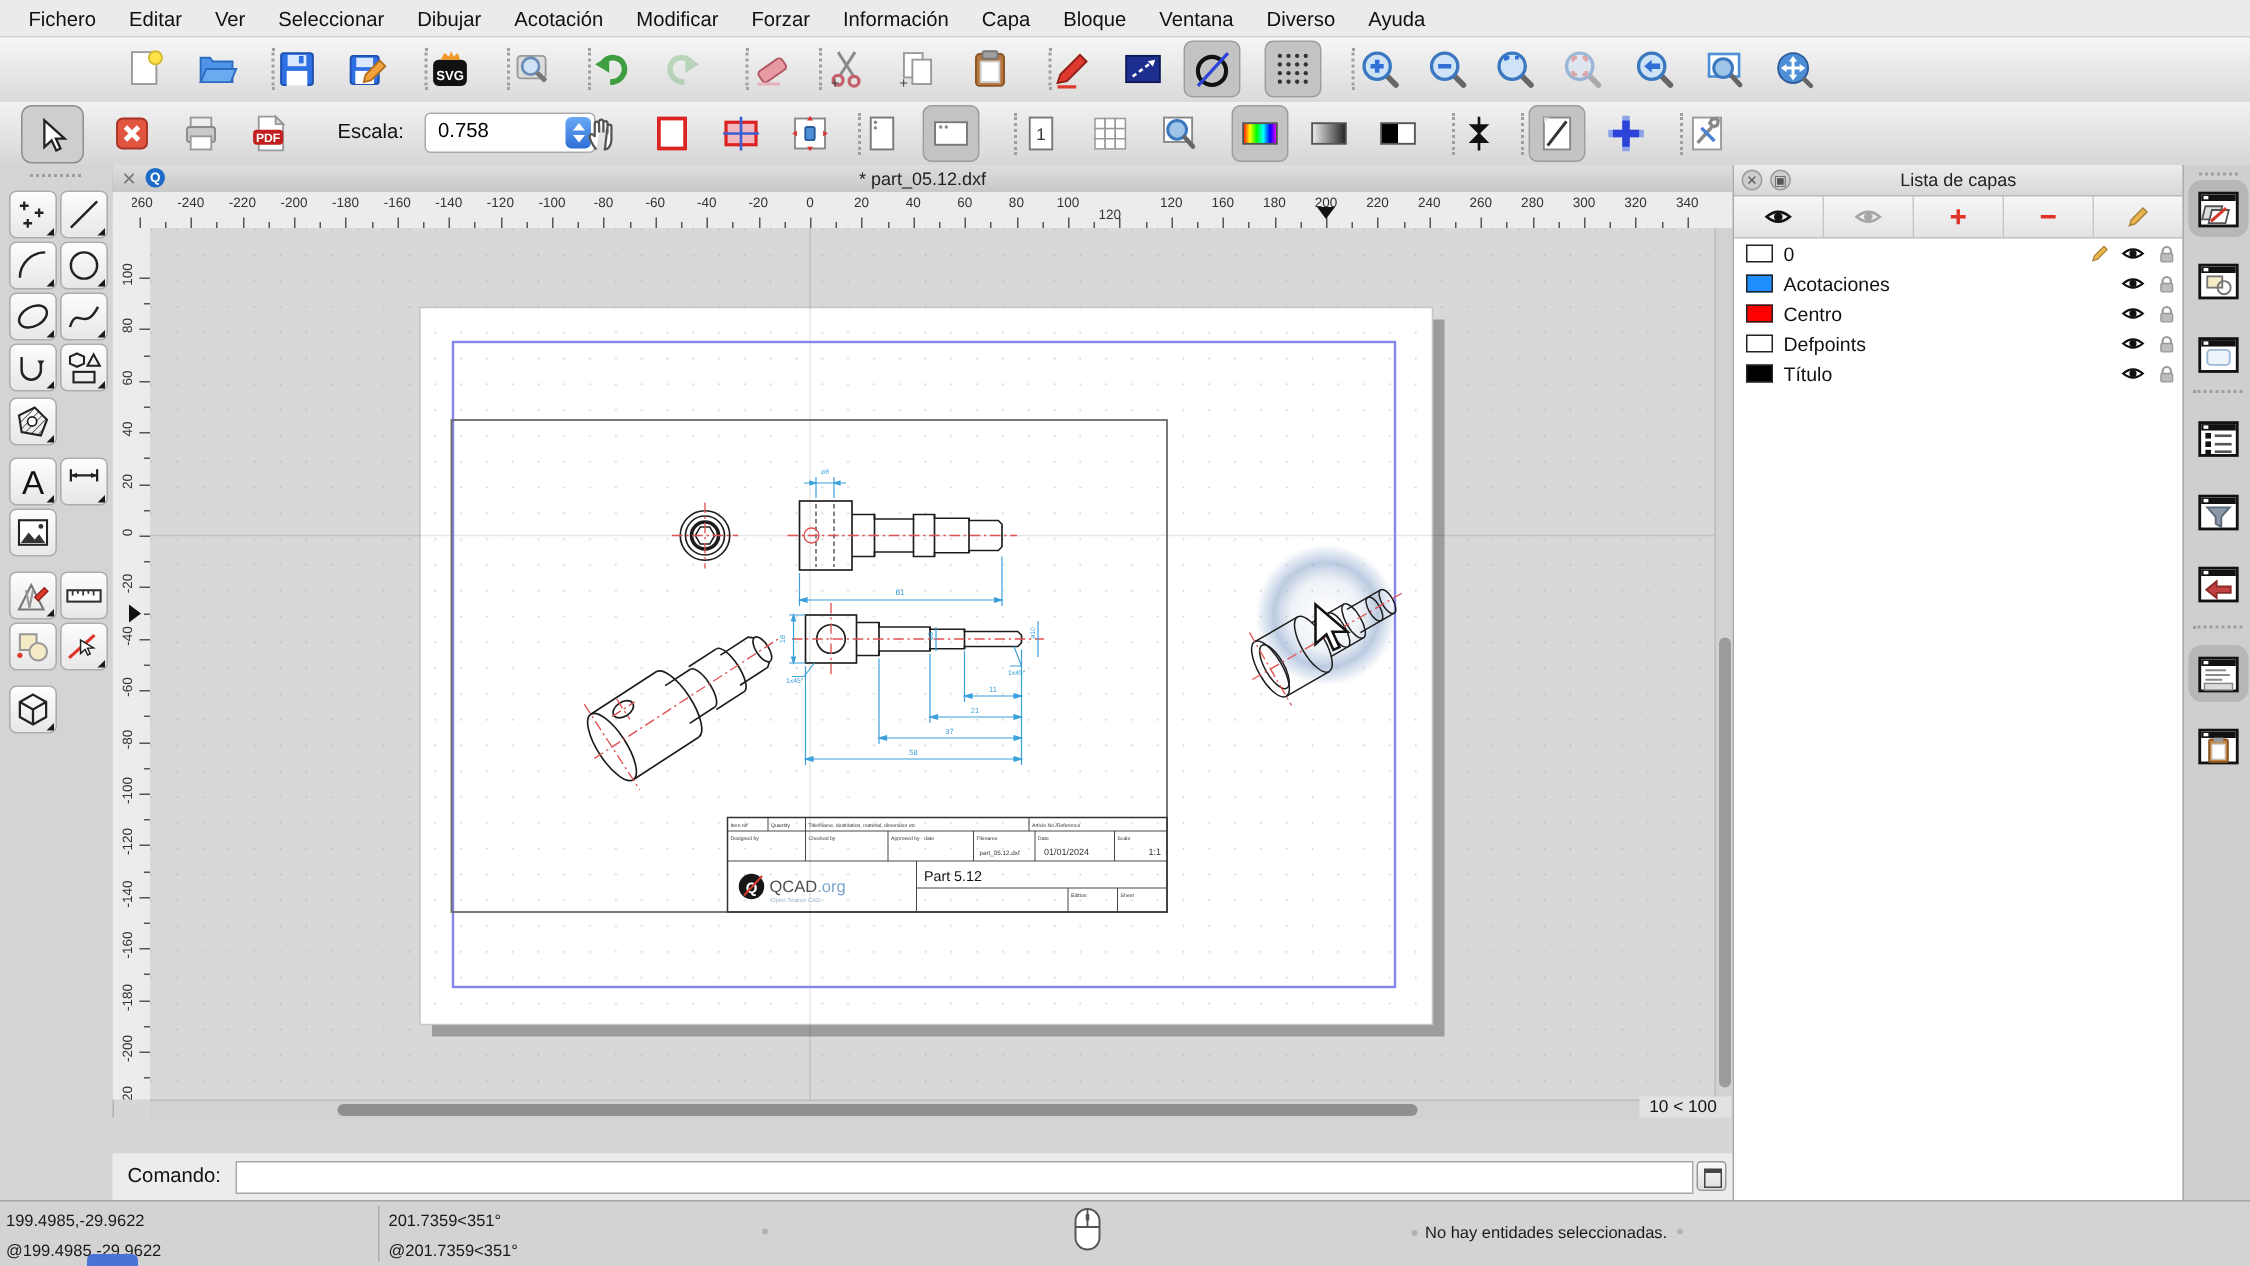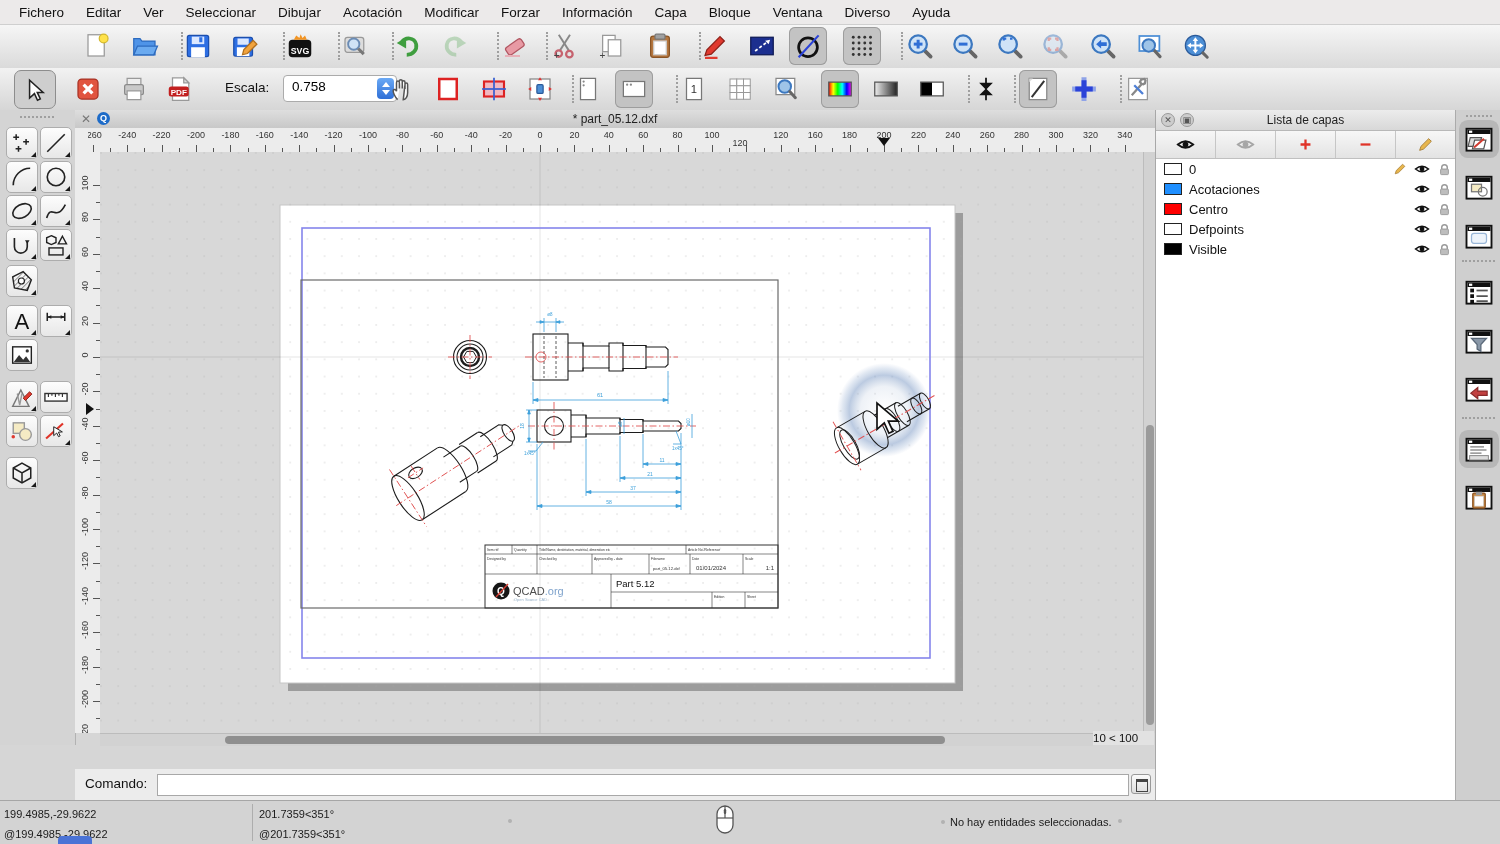--- a/index.html
+++ b/index.html
@@ -55,21 +55,21 @@
   .rlab{position:absolute;font-size:9px;color:#333;}
   .rtick{position:absolute;background:#555;}
   #hmarker{position:absolute;width:0;height:0;border:6px solid transparent;border-top:8px solid #111;}
   #vmarker{position:absolute;width:0;height:0;border:6px solid transparent;border-left:8px solid #111;}
   #canvas{position:absolute;left:100px;top:152px;width:1043px;height:581px;background:#d8d8d8;overflow:hidden;}
   #vscroll{position:absolute;left:1143px;top:152px;width:12px;height:581px;background:#d2d2d2;border-left:1px solid #bcbcbc;}
   #vthumb{position:absolute;left:2px;top:273px;width:8px;height:300px;background:#9b9b9b;border-radius:4px;}
   #hscroll{position:absolute;left:100px;top:733px;width:993px;height:12px;background:#d2d2d2;border-top:1px solid #bcbcbc;}
   #hthumb{position:absolute;left:125px;top:2px;width:720px;height:8px;background:#8f8f8f;border-radius:4px;}
   #gridinfo{position:absolute;left:1093px;top:731px;width:58px;height:14px;background:#e2e2e2;
-            font-size:11.5px;color:#111;text-align:left;line-height:14px;padding-right:3px;}
+            font-size:11.5px;color:#111;text-align:center;line-height:14px;padding-right:3px;}
   
   #cmdhist{position:absolute;left:75px;top:745px;width:1080px;height:24px;background:#fff;
            border-top:1px solid #8f8f8f;border-bottom:1px solid #c4c4c4;box-sizing:border-box;
            font-size:13.5px;color:#2424c8;line-height:22px;padding-left:10px;}
   #cmdhist .lbl{font-style:italic;}
   #cmdrow{position:absolute;left:75px;top:769px;width:1080px;height:31px;background:#ececec;}
   #cmdlabel{position:absolute;left:10px;top:7px;font-size:13.5px;color:#111;}
   #cmdinput{position:absolute;left:82px;top:5px;width:966px;height:18px;border:1px solid #a8a8a8;
             background:#fff;font-size:13px;font-family:"Liberation Sans",sans-serif;outline:none;}
   #cmdbtn{position:absolute;left:1056px;top:5px;width:20px;height:20px;background:linear-gradient(#fafafa,#ddd);
@@ -963,21 +963,21 @@
           </span>
           <span class="licon">
             <svg viewBox="0 0 14 14" style="width: 13px; height: 13px;">
               <path d="M4 6.5 V4.8 a3 3 0 0 1 6 0 V6.5" fill="none" stroke="#9a9a9a" stroke-width="1.6"></path>
               <rect x="2.8" y="6.5" width="8.4" height="6" rx="1" fill="#bdbdbd" stroke="#999"></rect>
             </svg>
           </span>
         </div>
         <div class="layrow">
           <span class="swatch" style="background: rgb(0, 0, 0);"></span>
-          <span class="layname">Visible</span>
+          <span class="layname">Título</span>
           <span class="licon">
             <svg viewBox="0 0 16 14" style="width: 16px; height: 14px;">
               <path d="M1.5 7 Q8 1.5 14.5 7 Q8 12.5 1.5 7Z" fill="none" stroke="#111" stroke-width="1.5"></path>
               <circle cx="8" cy="7" r="2.4" fill="#111"></circle>
             </svg>
           </span>
           <span class="licon">
             <svg viewBox="0 0 14 14" style="width: 13px; height: 13px;">
               <path d="M4 6.5 V4.8 a3 3 0 0 1 6 0 V6.5" fill="none" stroke="#9a9a9a" stroke-width="1.6"></path>
               <rect x="2.8" y="6.5" width="8.4" height="6" rx="1" fill="#bdbdbd" stroke="#999"></rect>

